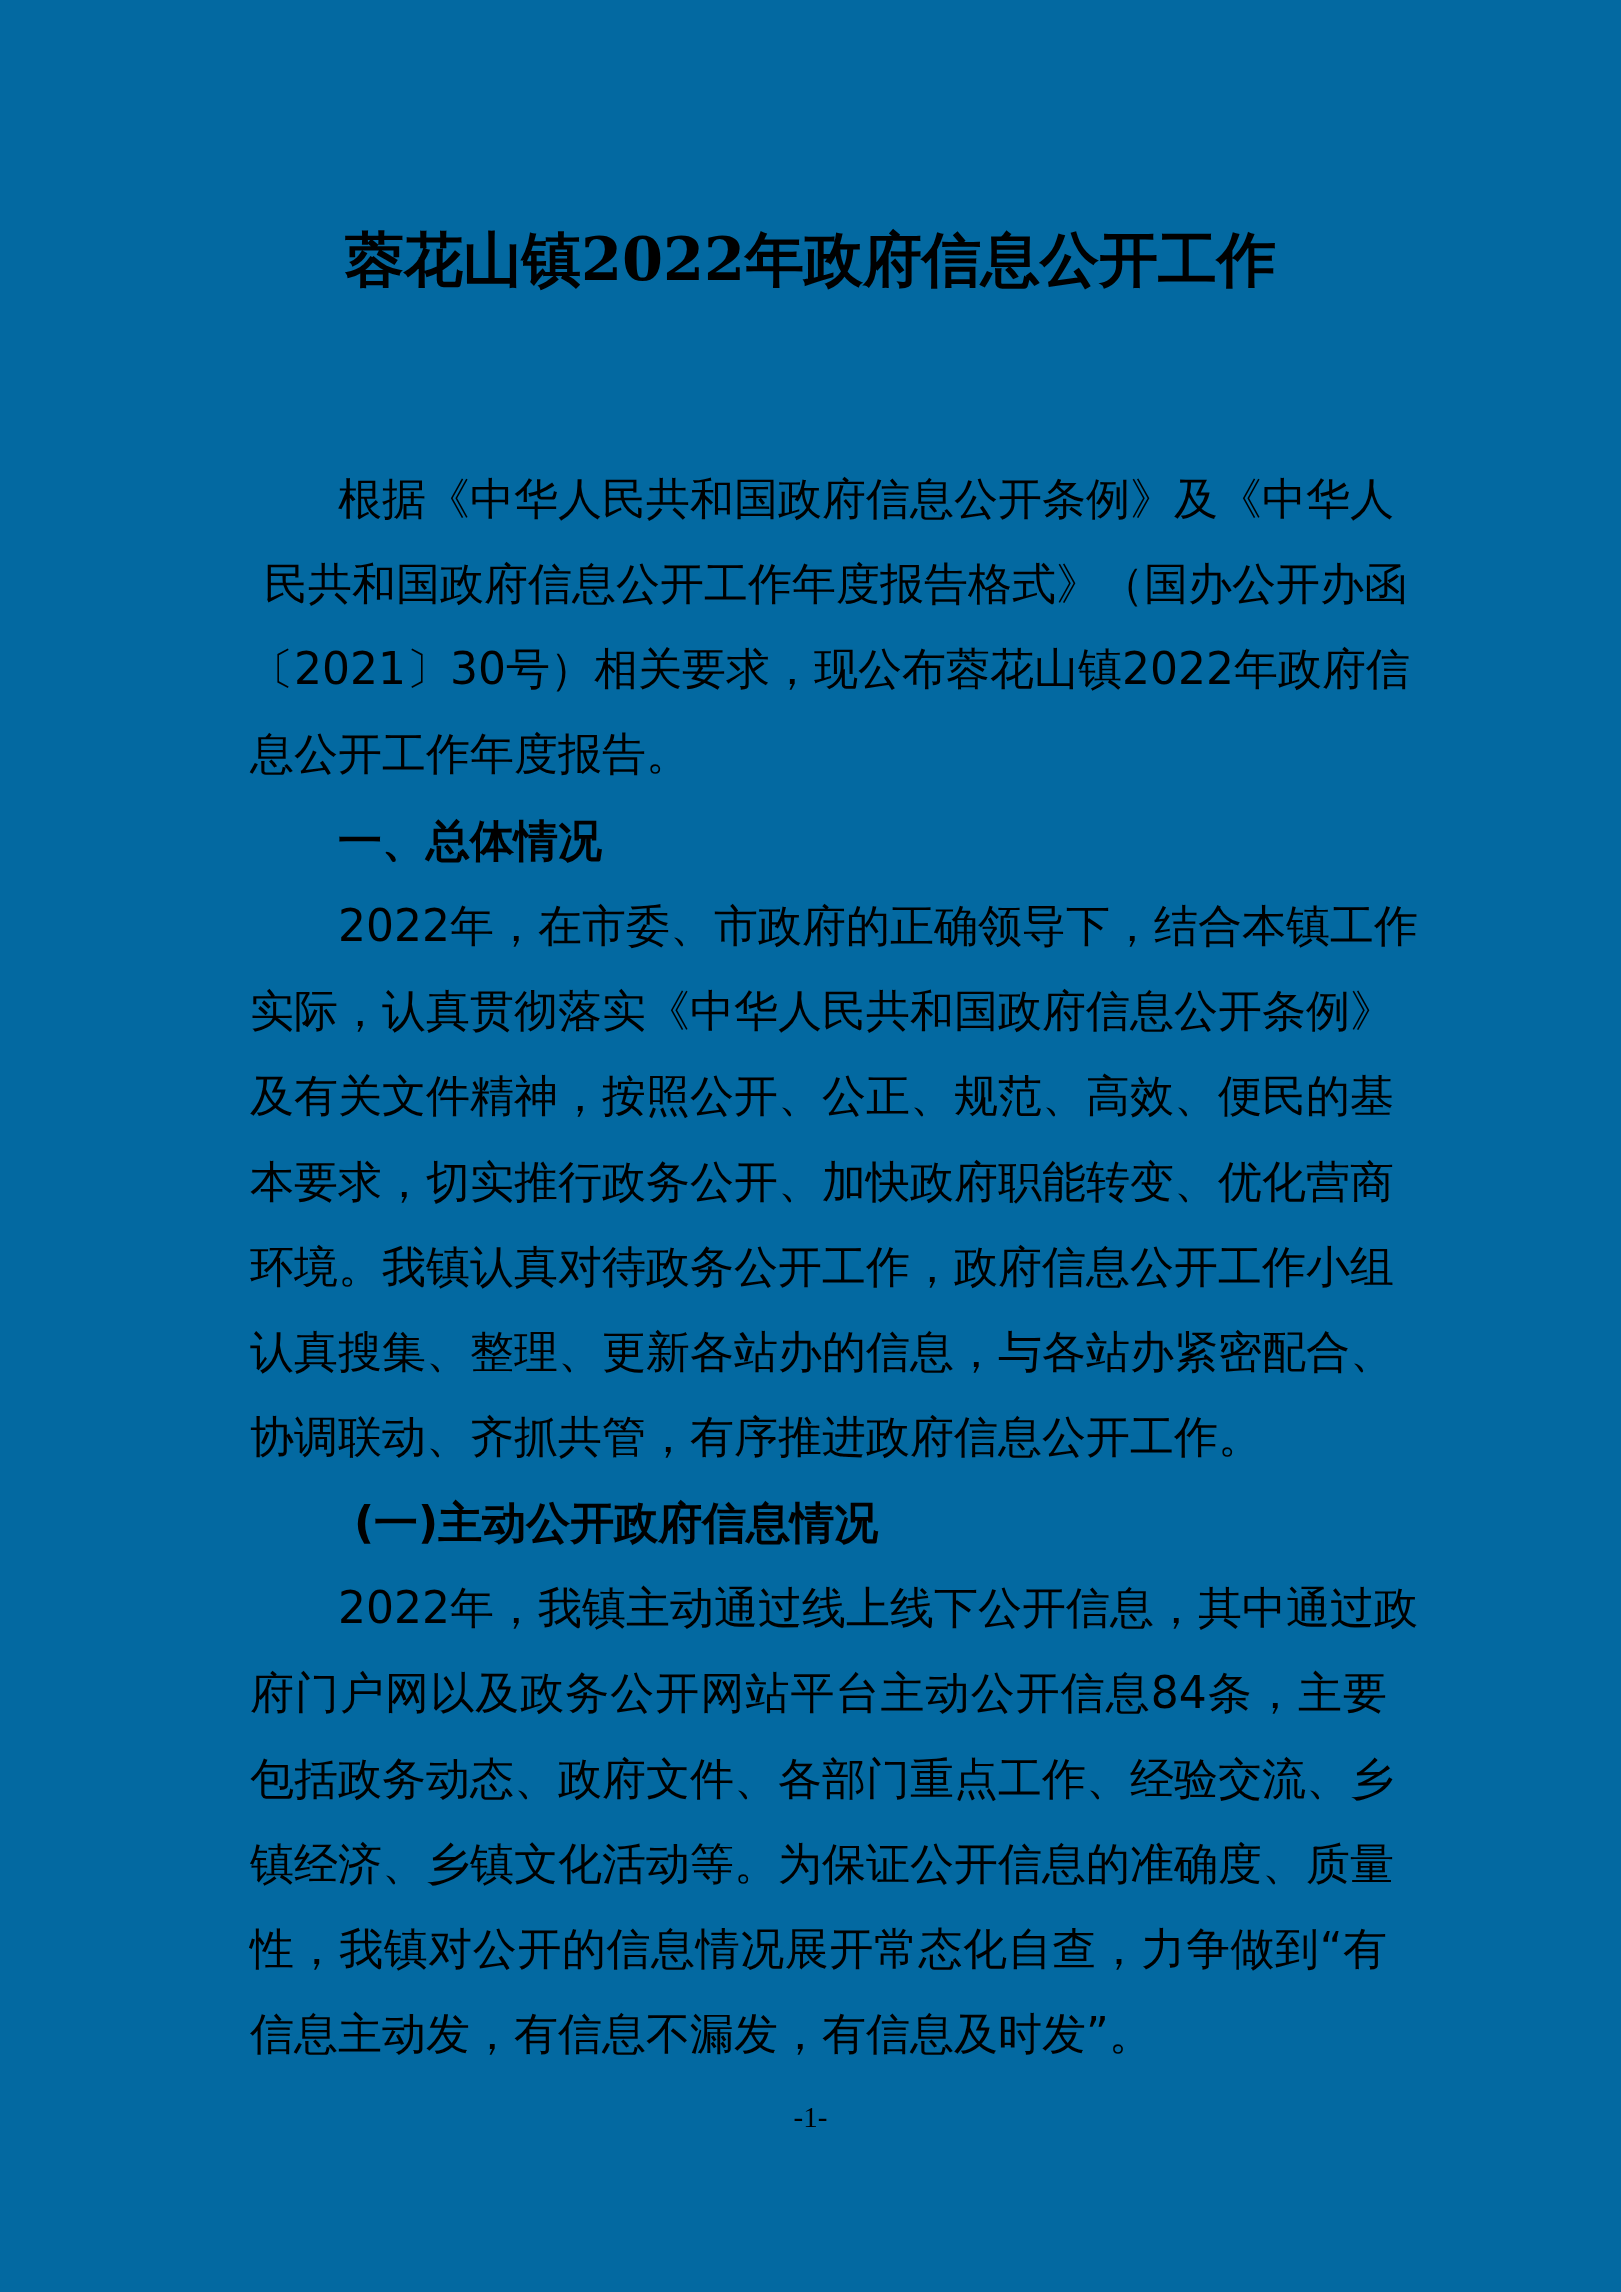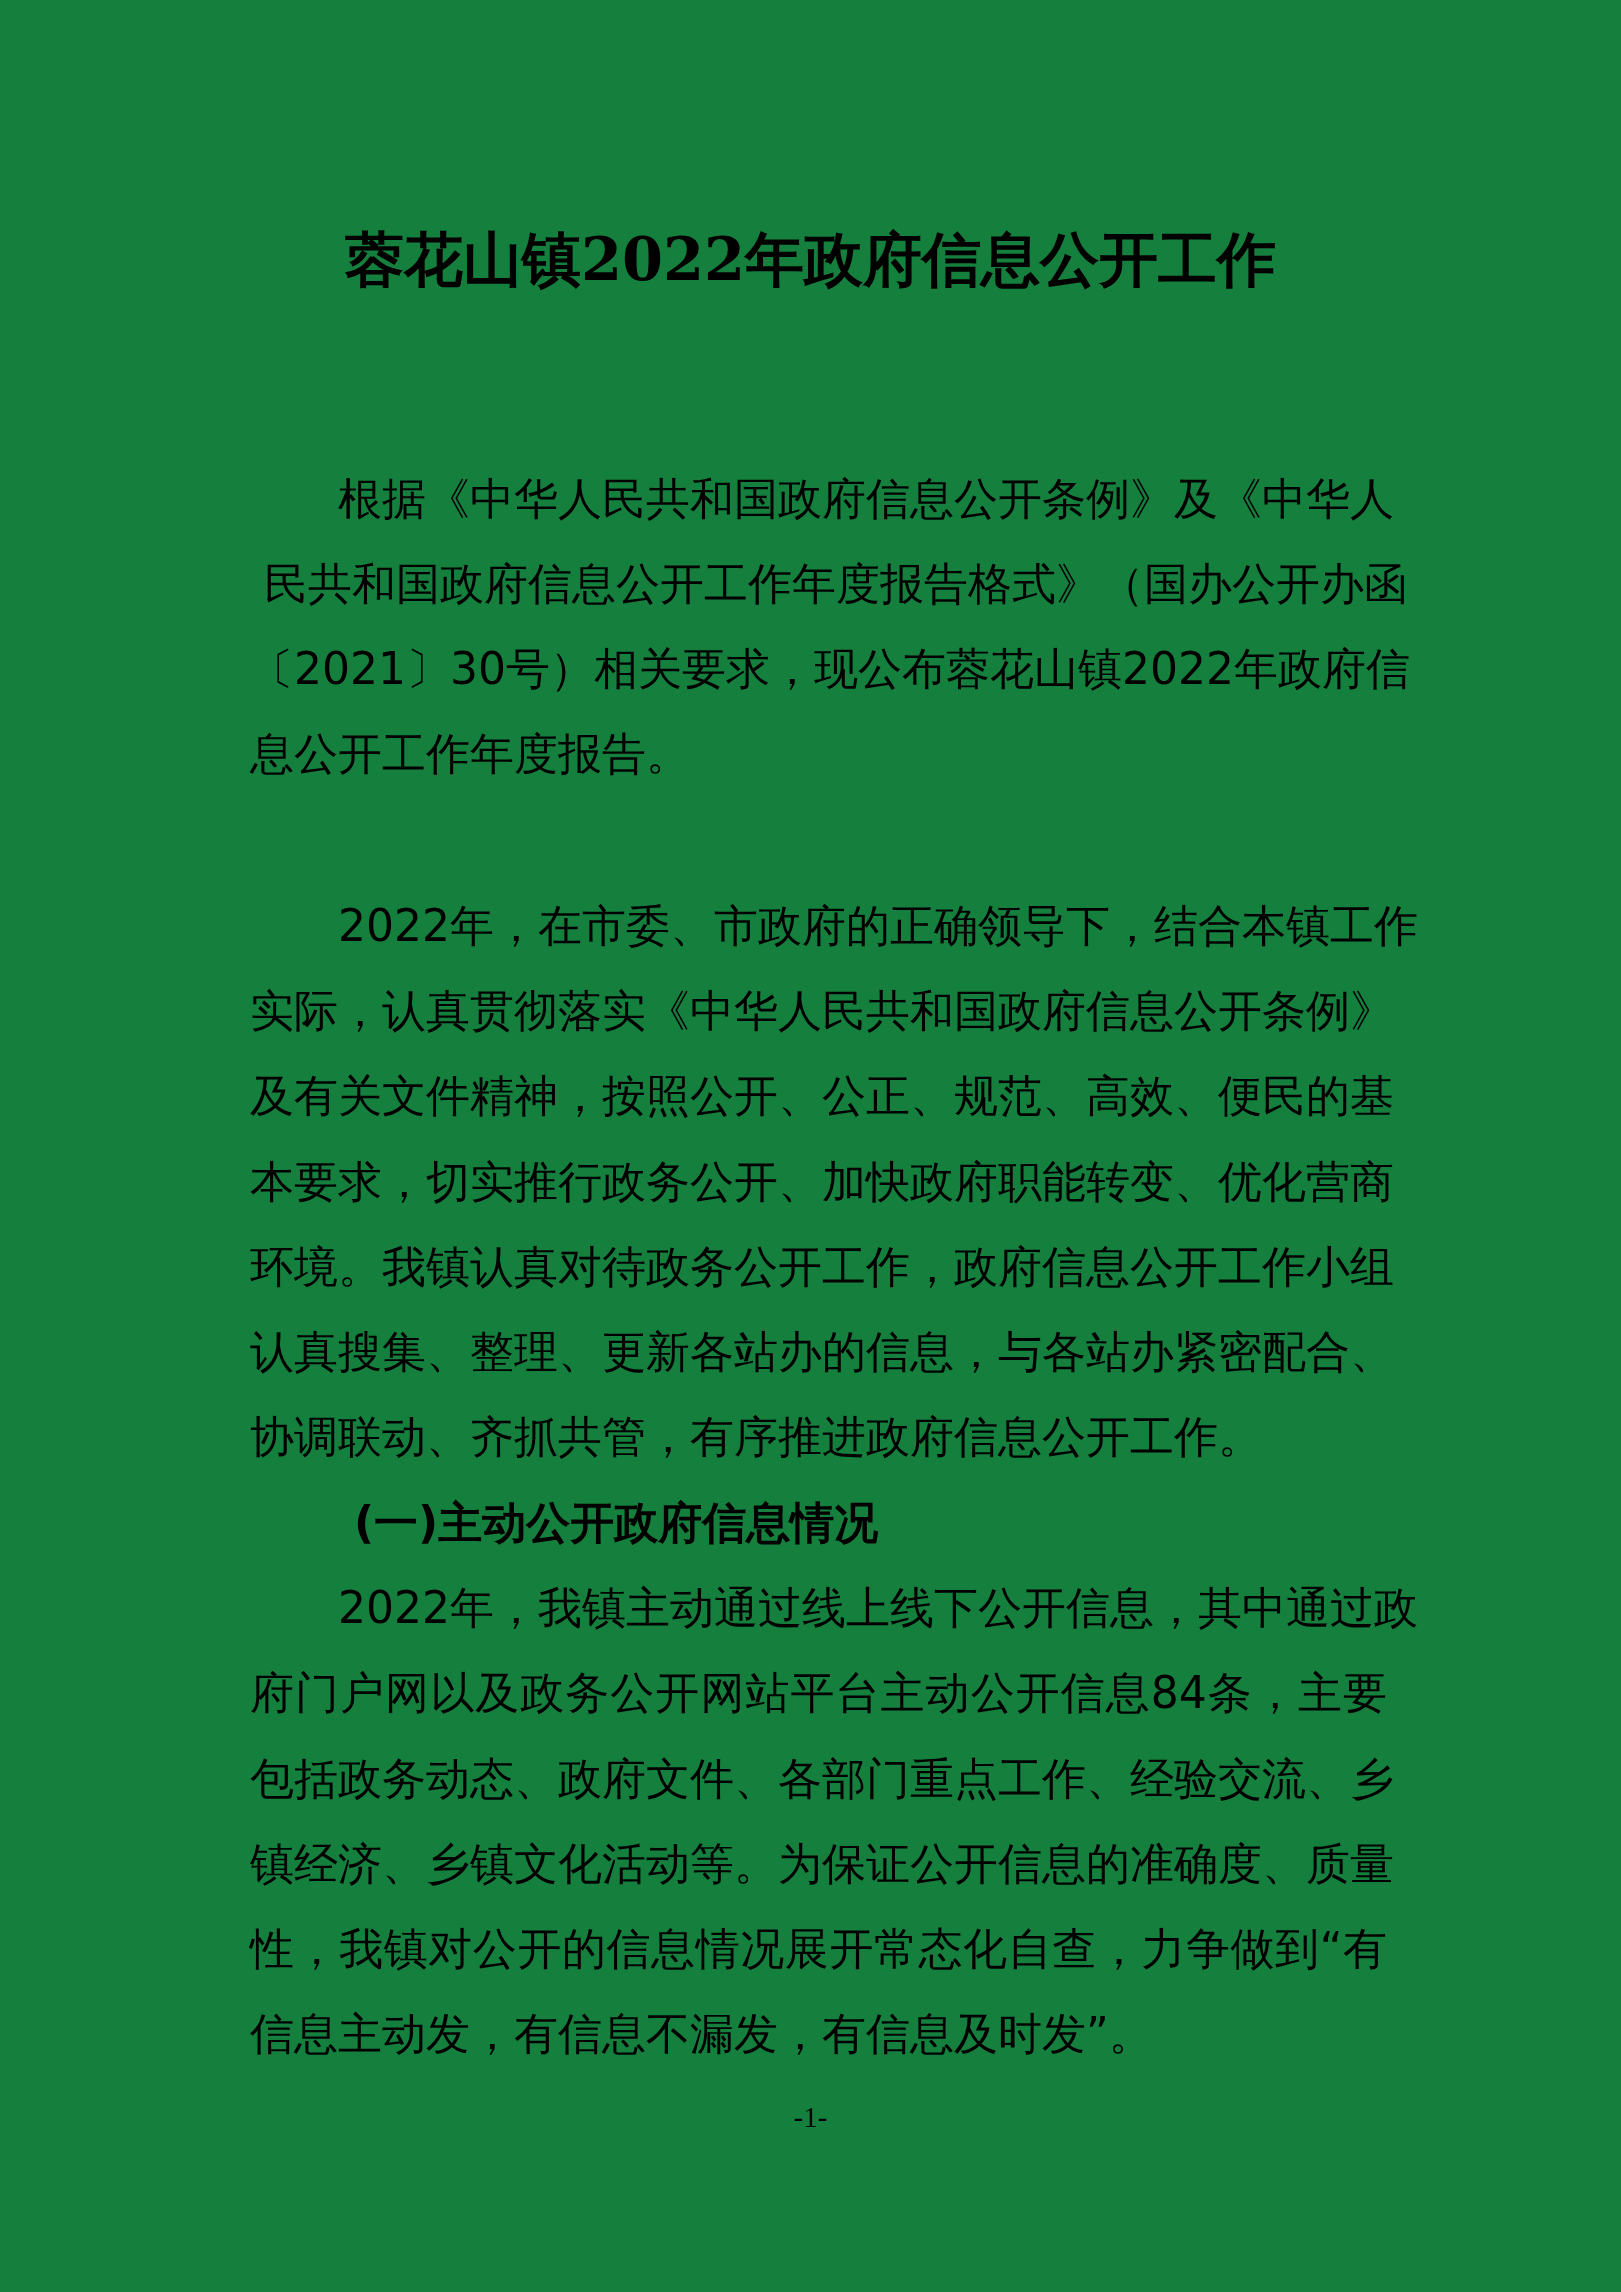--- a/index.html
+++ b/index.html
@@ -13,21 +13,21 @@
     position: relative;
     overflow: hidden;
     color: #000000;
     font-family: "DejaVu Serif", "Liberation Serif", serif;
   }
   .page {
     position: absolute;
     left: 0; top: 0;
     width: 1621px;
     height: 2293px;
-    background: #15803d;
+    background: #0369a1;
   }
   .title-line {
     position: absolute;
     left: 0;
     width: 1621px;
     text-align: center;
     font-family: "DejaVu Serif", "Liberation Serif", serif;
     font-weight: bold;
     font-size: 59px;
     line-height: 69px;
@@ -79,20 +79,21 @@
 
   <div class="title-line" style="top:225px;">蓉花山镇2022年政府信息公开工作</div>
 
   <div>
     <div class="line indent" style="top:469px;">根据《中华人民共和国政府信息公开条例》及《中华人</div>
     <div class="line" style="top:554px;margin-left:14px;">民共和国政府信息公开工作年度报告格式》（国办公开办函</div>
     <div class="line" style="top:639px;">〔2021〕30号）相关要求，现公布蓉花山镇2022年政府信</div>
     <div class="line last" style="top:724px;">息公开工作年度报告。</div>
   </div>
 
+  <div class="heading" style="top:811px;">一、总体情况</div>
 
   <div>
     <div class="line indent" style="top:896px;">2022年，在市委、市政府的正确领导下，结合本镇工作</div>
     <div class="line" style="top:981px;">实际，认真贯彻落实《中华人民共和国政府信息公开条例》</div>
     <div class="line" style="top:1066px;">及有关文件精神，按照公开、公正、规范、高效、便民的基</div>
     <div class="line" style="top:1152px;">本要求，切实推行政务公开、加快政府职能转变、优化营商</div>
     <div class="line" style="top:1237px;">环境。我镇认真对待政务公开工作，政府信息公开工作小组</div>
     <div class="line" style="top:1322px;">认真搜集、整理、更新各站办的信息，与各站办紧密配合、</div>
     <div class="line last" style="top:1407px;">协调联动、齐抓共管，有序推进政府信息公开工作。</div>
   </div>

